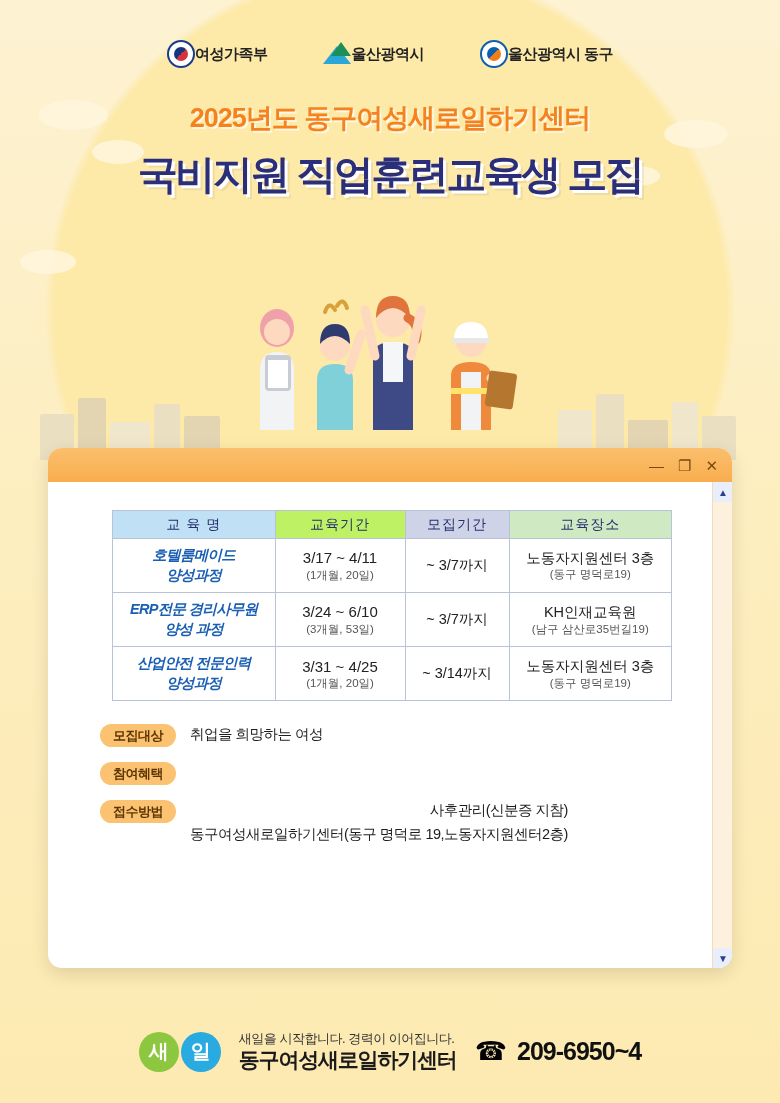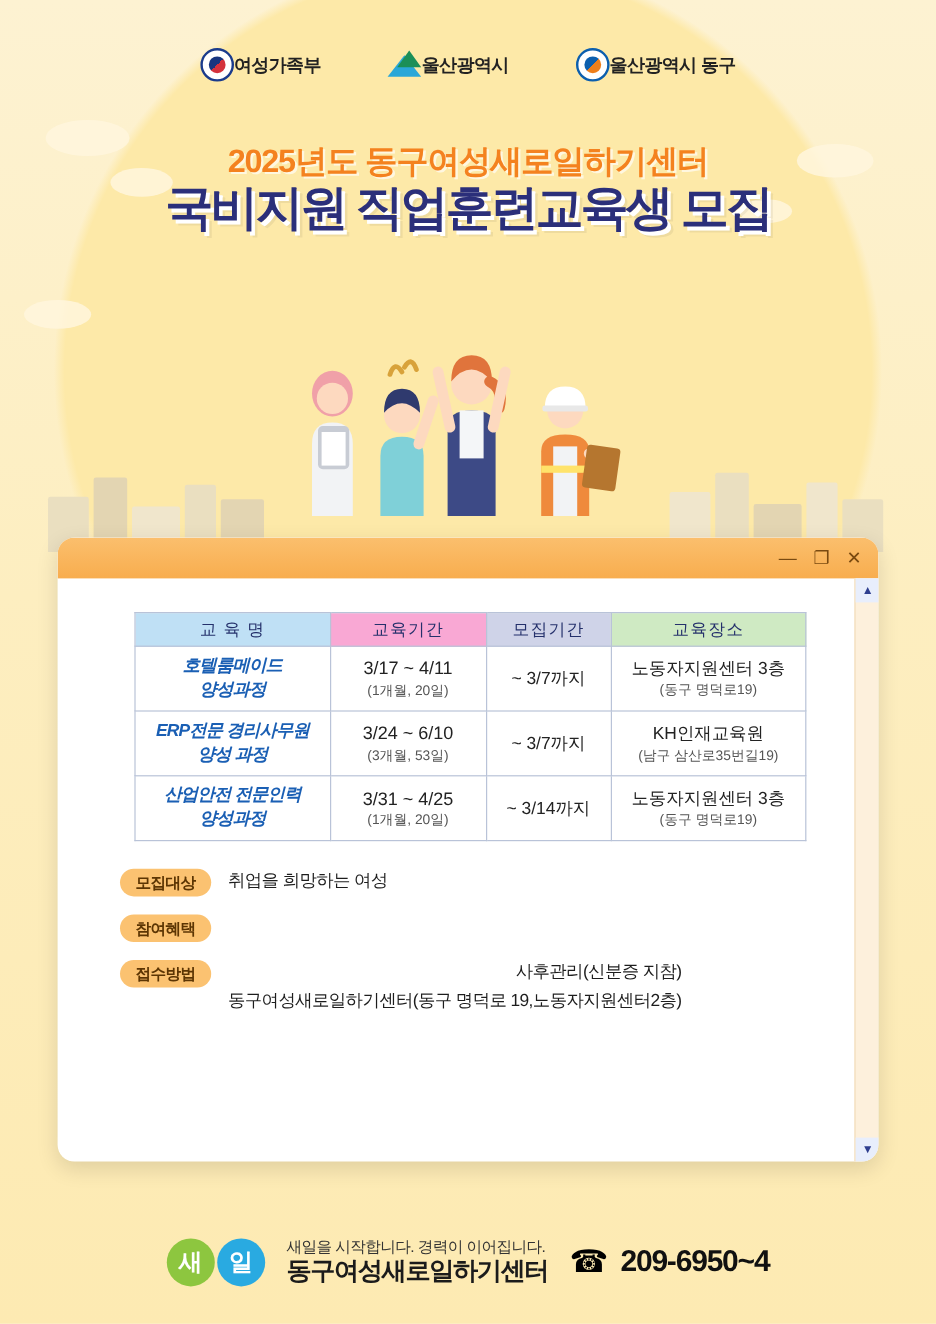--- a/index.html
+++ b/index.html
@@ -52,21 +52,21 @@
   }
   .mark-donggu { border-radius: 50%; background: #fff; border: 2px solid #0c5fae; }
   .mark-donggu::after {
     content: ""; position: absolute; left: 5px; top: 5px; width: 14px; height: 14px;
     border-radius: 50%;
     background: linear-gradient(135deg, #0c5fae 0%, #0c5fae 50%, #ef7f1a 50%, #ef7f1a 100%);
   }
 
   
   .head-sub {
-    position: absolute; top: 116px; width: 100%; text-align: center;
+    position: absolute; top: 100px; width: 100%; text-align: center;
     font-size: 27px; font-weight: bold; color: #f4821f; letter-spacing: -1px;
     text-shadow: 2px 2px 0 #fff7e0;
   }
   .head-main {
     position: absolute; top: 150px; width: 100%; text-align: center;
     font-size: 40px; font-weight: bold; color: #2b2f7a; letter-spacing: -2.5px;
     text-shadow: 3px 3px 0 #ffffff, 5px 5px 0 rgba(0,0,0,.06);
     line-height: 1.2;
   }
 
@@ -107,21 +107,21 @@
   
   table.course {
     border-collapse: collapse; width: 560px; margin: 0 auto;
     font-size: 14px;
   }
   table.course th {
     height: 28px; font-size: 14px; font-weight: normal; color: #24306b;
     border: 1px solid #b9c3d8; letter-spacing: 1px;
   }
   table.course th.h1 { background: #bfe0f5; width: 150px; }
-  table.course th.h2 { background: #f9a8d4; width: 120px; }
+  table.course th.h2 { background: #bef264; width: 120px; }
   table.course th.h3 { background: #cfd3e8; width: 96px; }
   table.course th.h4 { background: #cfeac3; width: 150px; }
   table.course td {
     border: 1px solid #b9c3d8; text-align: center; padding: 7px 4px; vertical-align: middle;
   }
   .cname { color: #1a5fb4; font-weight: bold; font-size: 14.5px; line-height: 1.35; letter-spacing: -0.7px; font-style: italic; }
   .cdate { color: #222; font-size: 15px; line-height: 1.3; }
   .csub { color: #555; font-size: 11.5px; }
   .cper { color: #222; font-size: 14.5px; }
   .cplace { color: #222; font-size: 14.5px; line-height: 1.3; }

